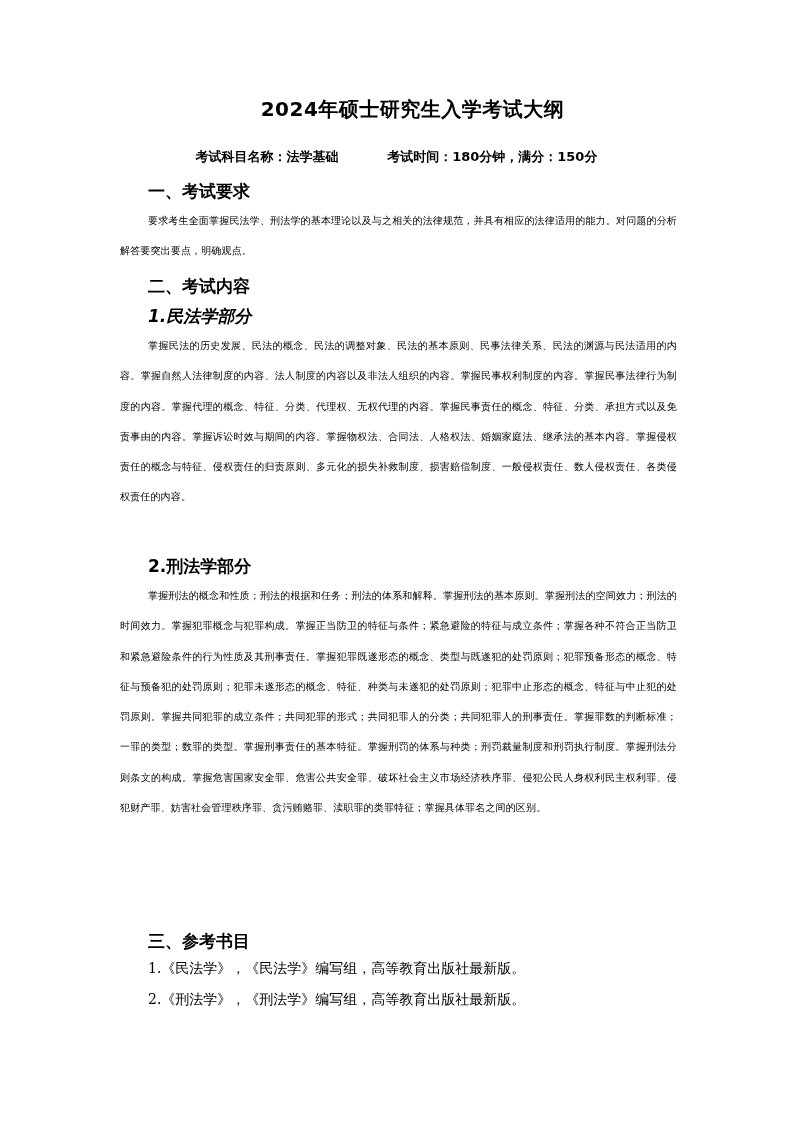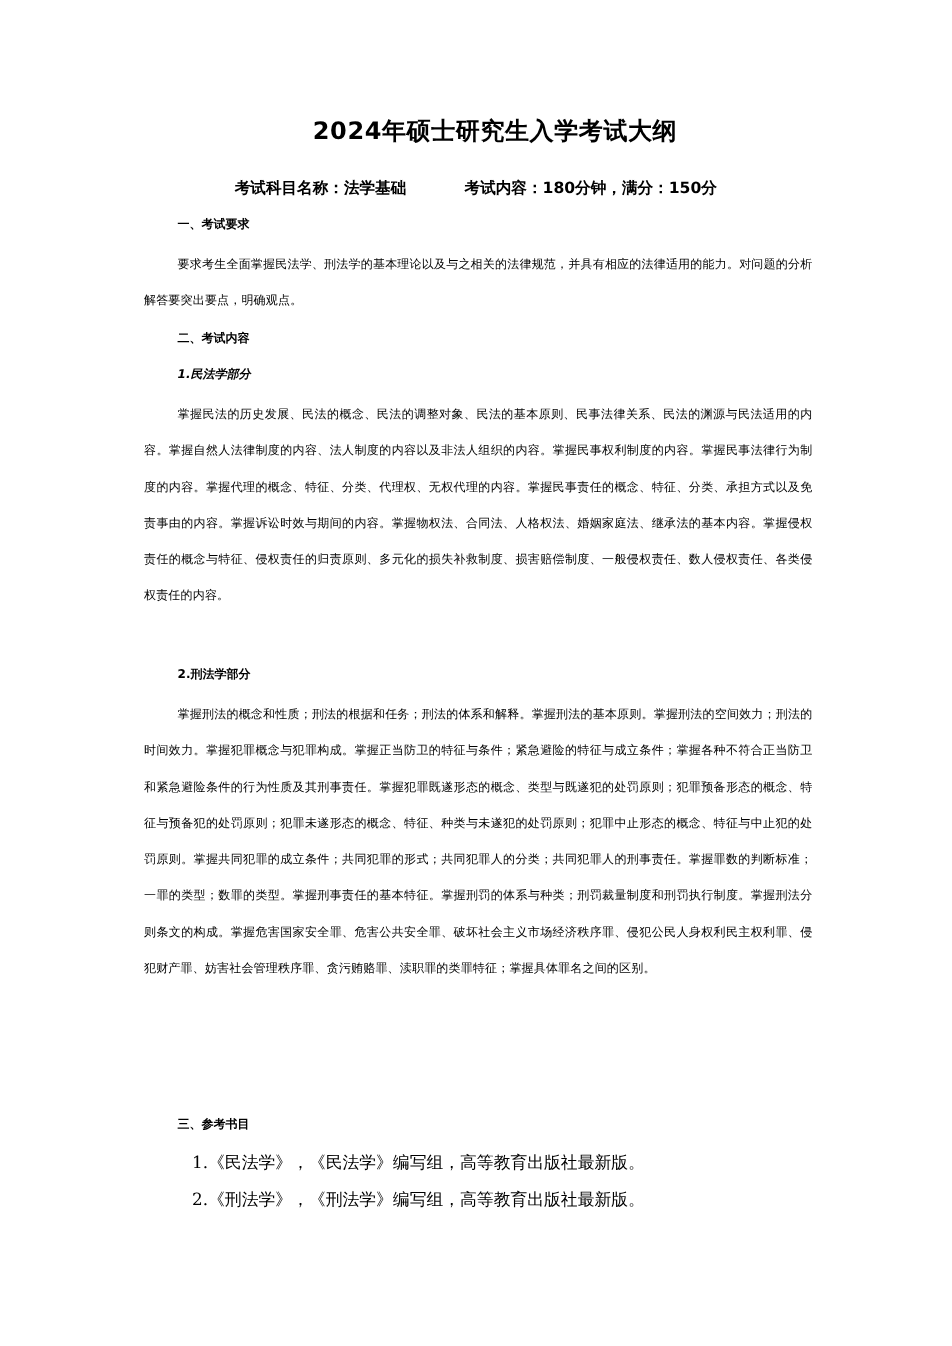--- a/index.html
+++ b/index.html
@@ -8,42 +8,42 @@
       position: absolute; left: 0; top: 96px; width: 793px; text-align: center;
       font-family: "DejaVu Sans", sans-serif; font-weight: bold; font-size: 20px; letter-spacing: 0.5px; padding-left: 16px;
     }
     .meta {
       position: absolute; left: 0; top: 148px; width: 793px; text-align: center;
       font-family: "DejaVu Sans", sans-serif; font-weight: bold; font-size: 13px;
     }
     .meta span + span { margin-left: 44px; }
     .h {
       position: absolute; left: 148px;
-      font-family: "DejaVu Sans", sans-serif; font-weight: bold; font-size: 10px;
+      font-family: "DejaVu Sans", sans-serif; font-weight: bold; font-size: 17px;
     }
     .para {
       position: absolute; left: 120px; width: 557px;
       font-family: "DejaVu Serif", serif; font-size: 10px; line-height: 30.3px;
       text-indent: 28px; text-align: justify; text-align-last: left;
       letter-spacing: 0.15px;
     }
     .ref {
-      position: absolute; left: 160px;
+      position: absolute; left: 148px;
       font-family: "DejaVu Serif", serif; font-size: 14px; text-align: right;
     }
   </style>
 </head>
 <body>
 
 <div>
   <div class="title">2024年硕士研究生入学考试大纲</div>
 
   <div class="meta">
     <span>考试科目名称：法学基础</span>
-    <span>考试内容：180分钟，满分：150分</span>
+    <span>考试时间：180分钟，满分：150分</span>
   </div>
 
   <div class="h" style="top:180px;">一、考试要求</div>
   <div class="para" style="top:206px;">要求考生全面掌握民法学、刑法学的基本理论以及与之相关的法律规范，并具有相应的法律适用的能力。对问题的分析解答要突出要点，明确观点。</div>
 
   <div class="h" style="top:275px;">二、考试内容</div>
 
   <div class="h" style="top:305px;font-style:italic;">1.民法学部分</div>
   <div class="para" style="top:331px;">掌握民法的历史发展、民法的概念、民法的调整对象、民法的基本原则、民事法律关系、民法的渊源与民法适用的内容。掌握自然人法律制度的内容、法人制度的内容以及非法人组织的内容。掌握民事权利制度的内容。掌握民事法律行为制度的内容。掌握代理的概念、特征、分类、代理权、无权代理的内容。掌握民事责任的概念、特征、分类、承担方式以及免责事由的内容。掌握诉讼时效与期间的内容。掌握物权法、合同法、人格权法、婚姻家庭法、继承法的基本内容。掌握侵权责任的概念与特征、侵权责任的归责原则、多元化的损失补救制度、损害赔偿制度、一般侵权责任、数人侵权责任、各类侵权责任的内容。</div>
 

